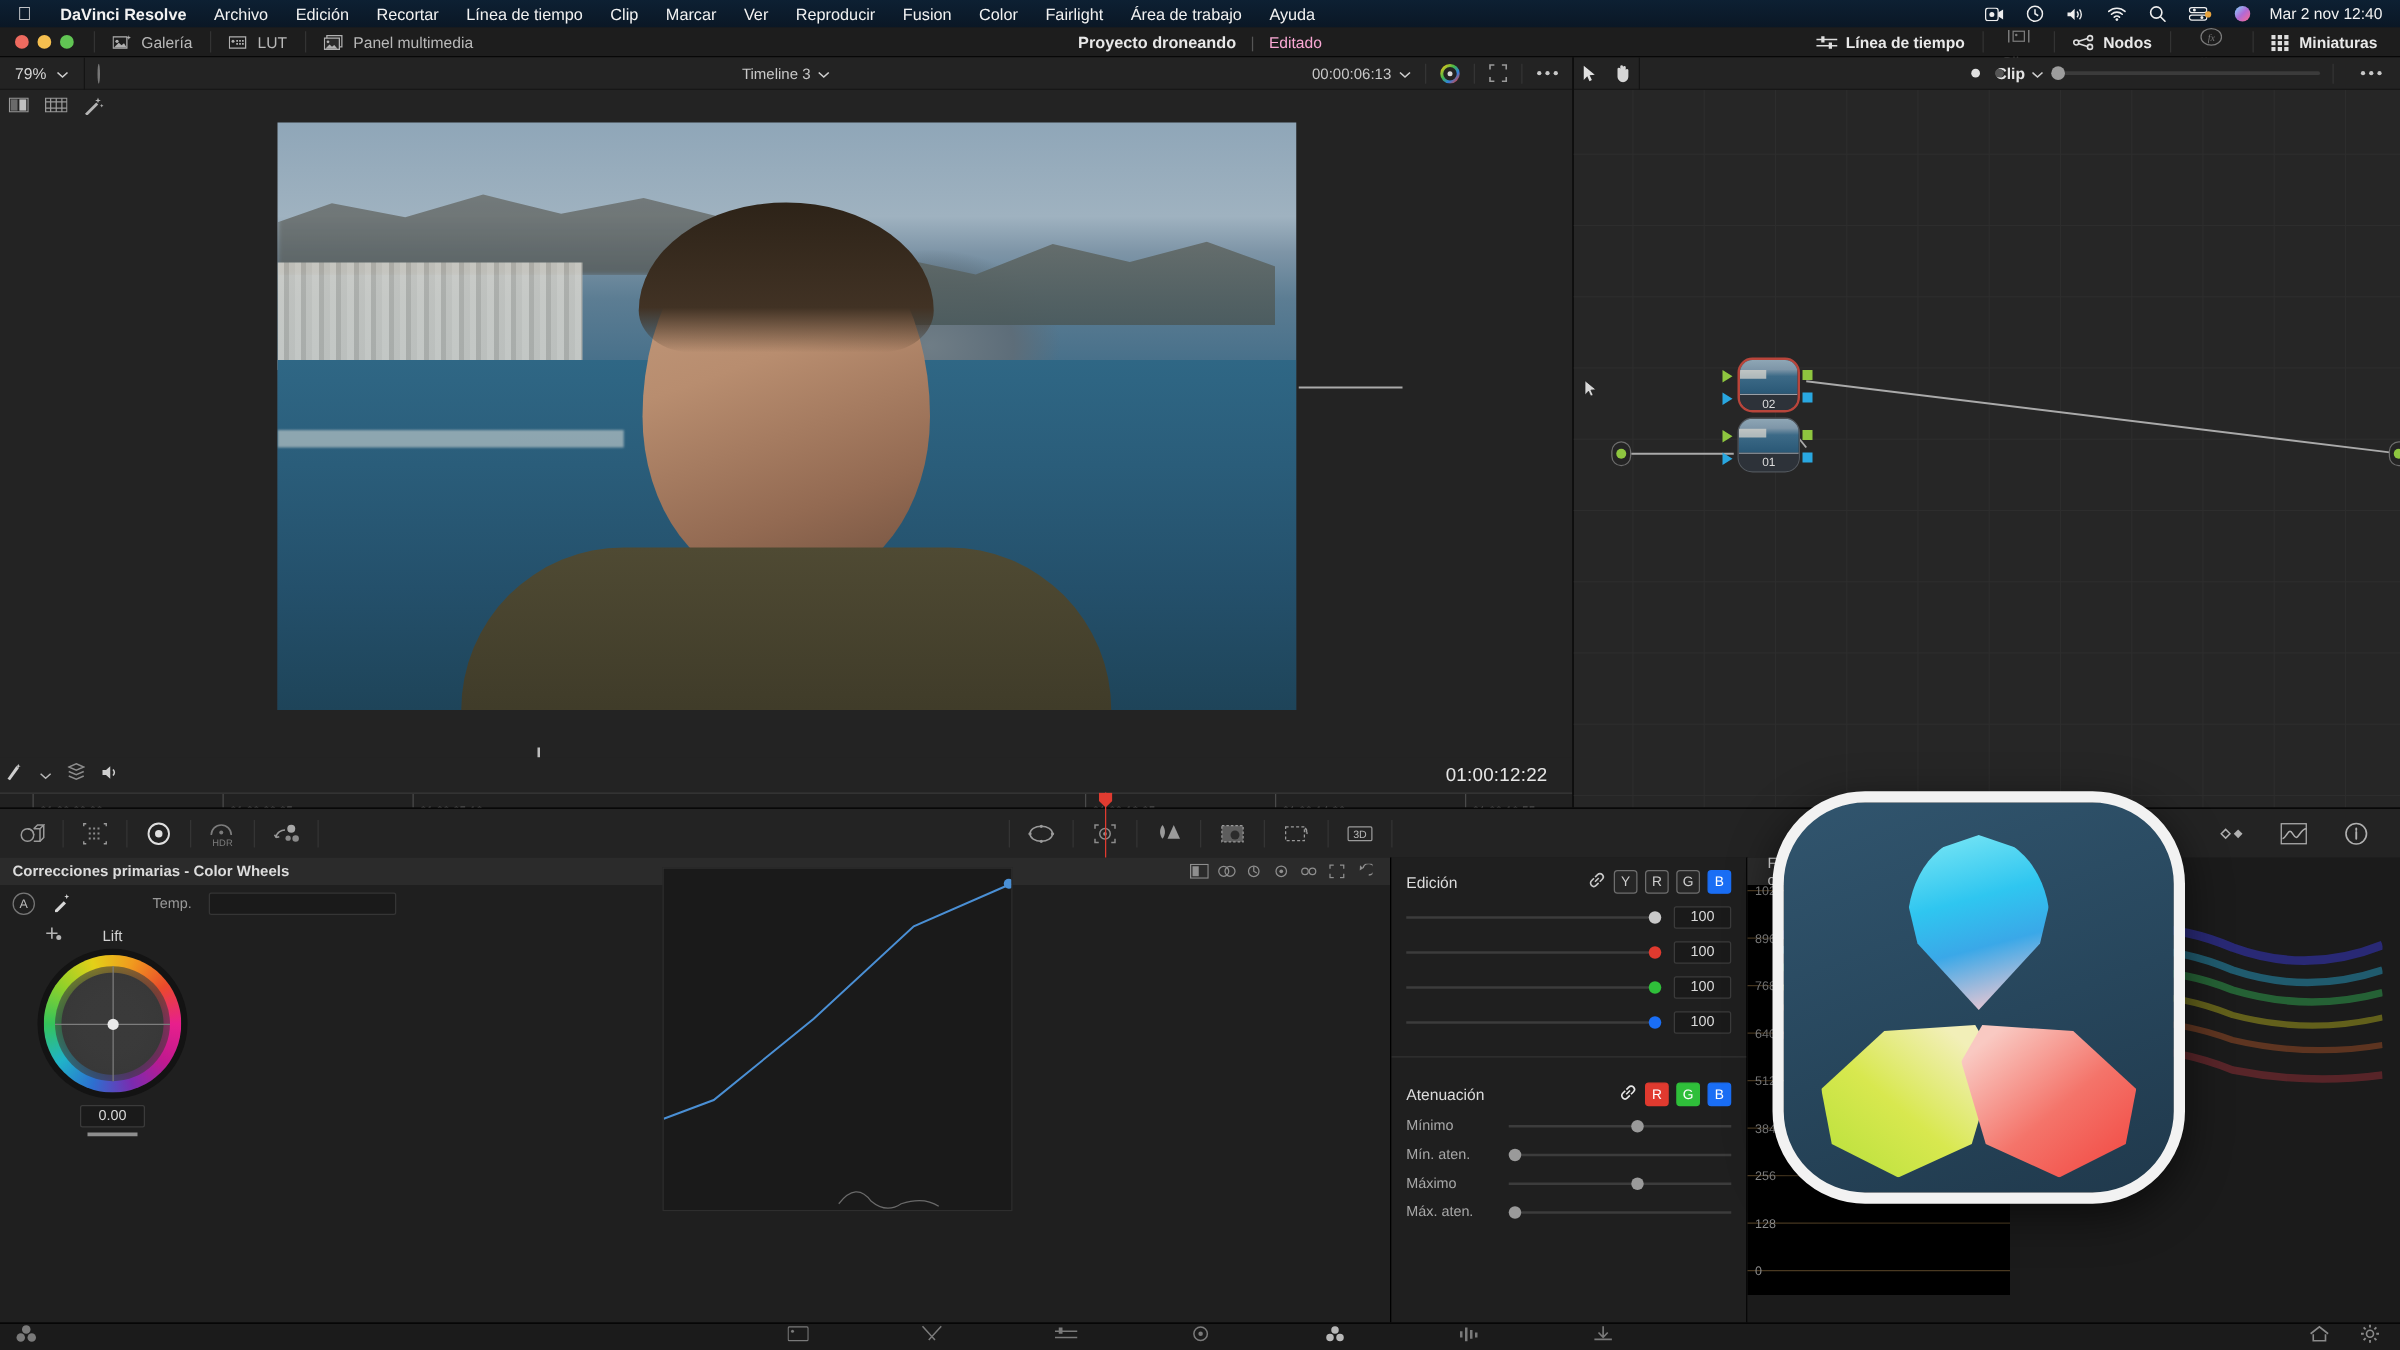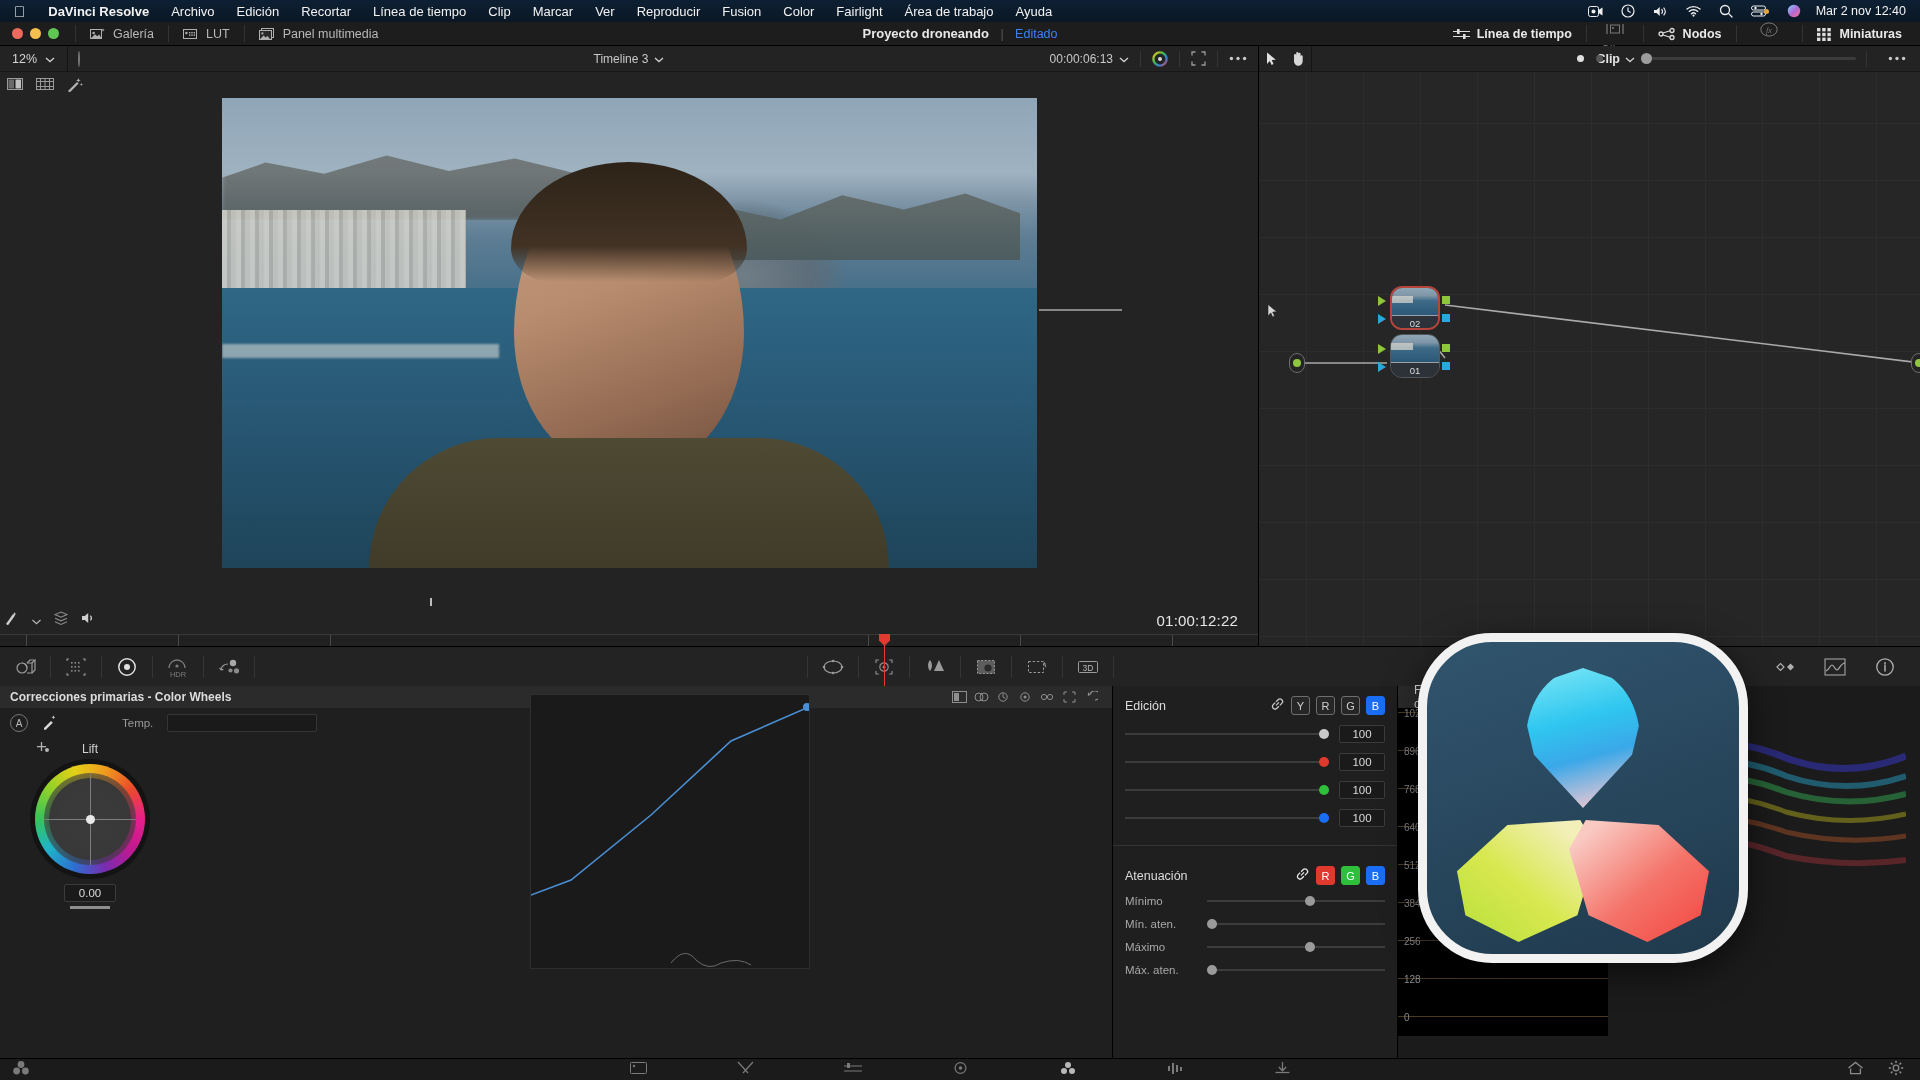--- a/index.html
+++ b/index.html
@@ -25,21 +25,21 @@
     font-size:12.5px; color:#b8b8b8; }
   .traffic { display:flex; gap:7px; padding:0 14px 0 12px; }
   .traffic i { width:11px;height:11px;border-radius:50%; display:block; }
   .t-red{background:#ed6a5f;} .t-yel{background:#f5bf4f;} .t-grn{background:#61c554;}
   .rt-sep { width:1px; height:17px; background:#333; margin:0 2px; }
   .rt-btn { display:flex; align-items:center; gap:7px; padding:0 12px; height:24px; white-space:nowrap; }
   .rt-btn svg { display:block; }
   .rtop .center { position:absolute; left:0; right:0; text-align:center; pointer-events:none; }
   .proj-name { font-weight:bold; color:#e8e8e8; font-size:13px; }
   .proj-sep { color:#555; margin:0 8px; }
-  .proj-state { color:#3b82f6; font-size:12.5px; }
+  .proj-state { color:#f9a8d4; font-size:12.5px; }
   .rtop .right { margin-left:auto; display:flex; align-items:center; padding-right:6px; }
   .rt-btn.active { color:#e9e9e9; font-weight:bold;}
   .rt-btn.dim { color:#6e6e6e;flex-direction:column; }
 
   
   .viewer-pane { position:absolute; left:0; top:46px; width:1258px; height:600px; background:#232323; }
   .node-pane   { position:absolute; left:1258px; top:46px; width:662px; height:600px; background:#1f1f1f; border-left:1px solid #000;}
 
   
   .v-head { height:26px; display:flex; align-items:center; background:#232323; border-bottom:1px solid #171717; font-size:12px; position:relative;}
@@ -411,21 +411,21 @@
         </span>
         <span>Miniaturas</span>
       </div>
     </div>
   </div>
 
   <div class="viewer-pane">
 
     <div class="v-head">
       <div class="zoomsel">
-        <b>12%</b>
+        <b>79%</b>
         <span>
           <svg width="10" height="6" viewBox="0 0 10 6">
               <path d="M1 1l4 3.6L9 1" stroke="#cfcfcf" fill="none" stroke-width="1.3"></path>
             </svg>
         </span>
       </div>
       <div style="padding:0 10px;"><span class="circ-dot"></span></div>
       <div class="vtitle">
         <span>Timeline 3</span>
         <span>

